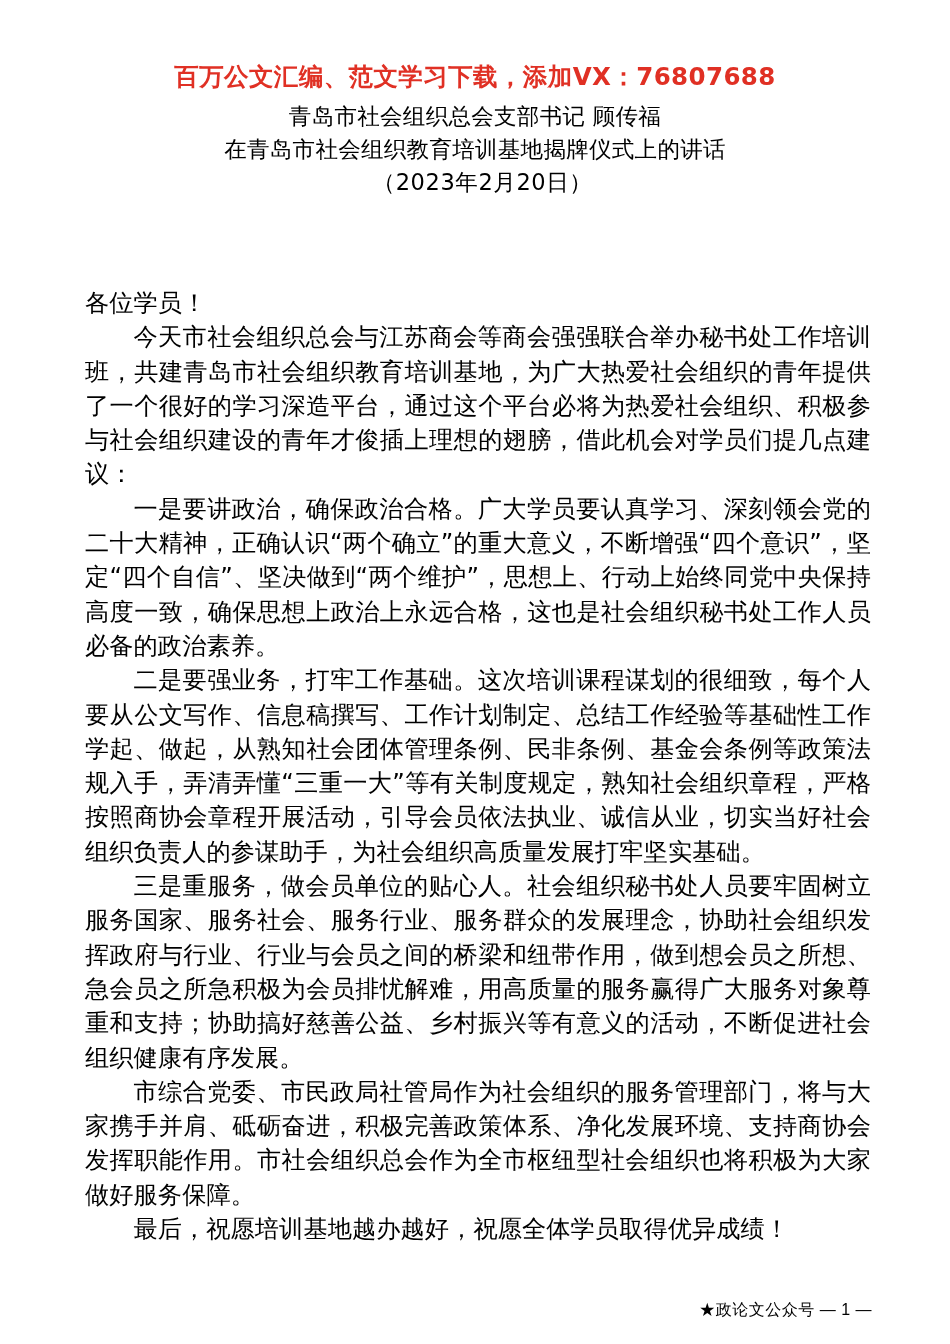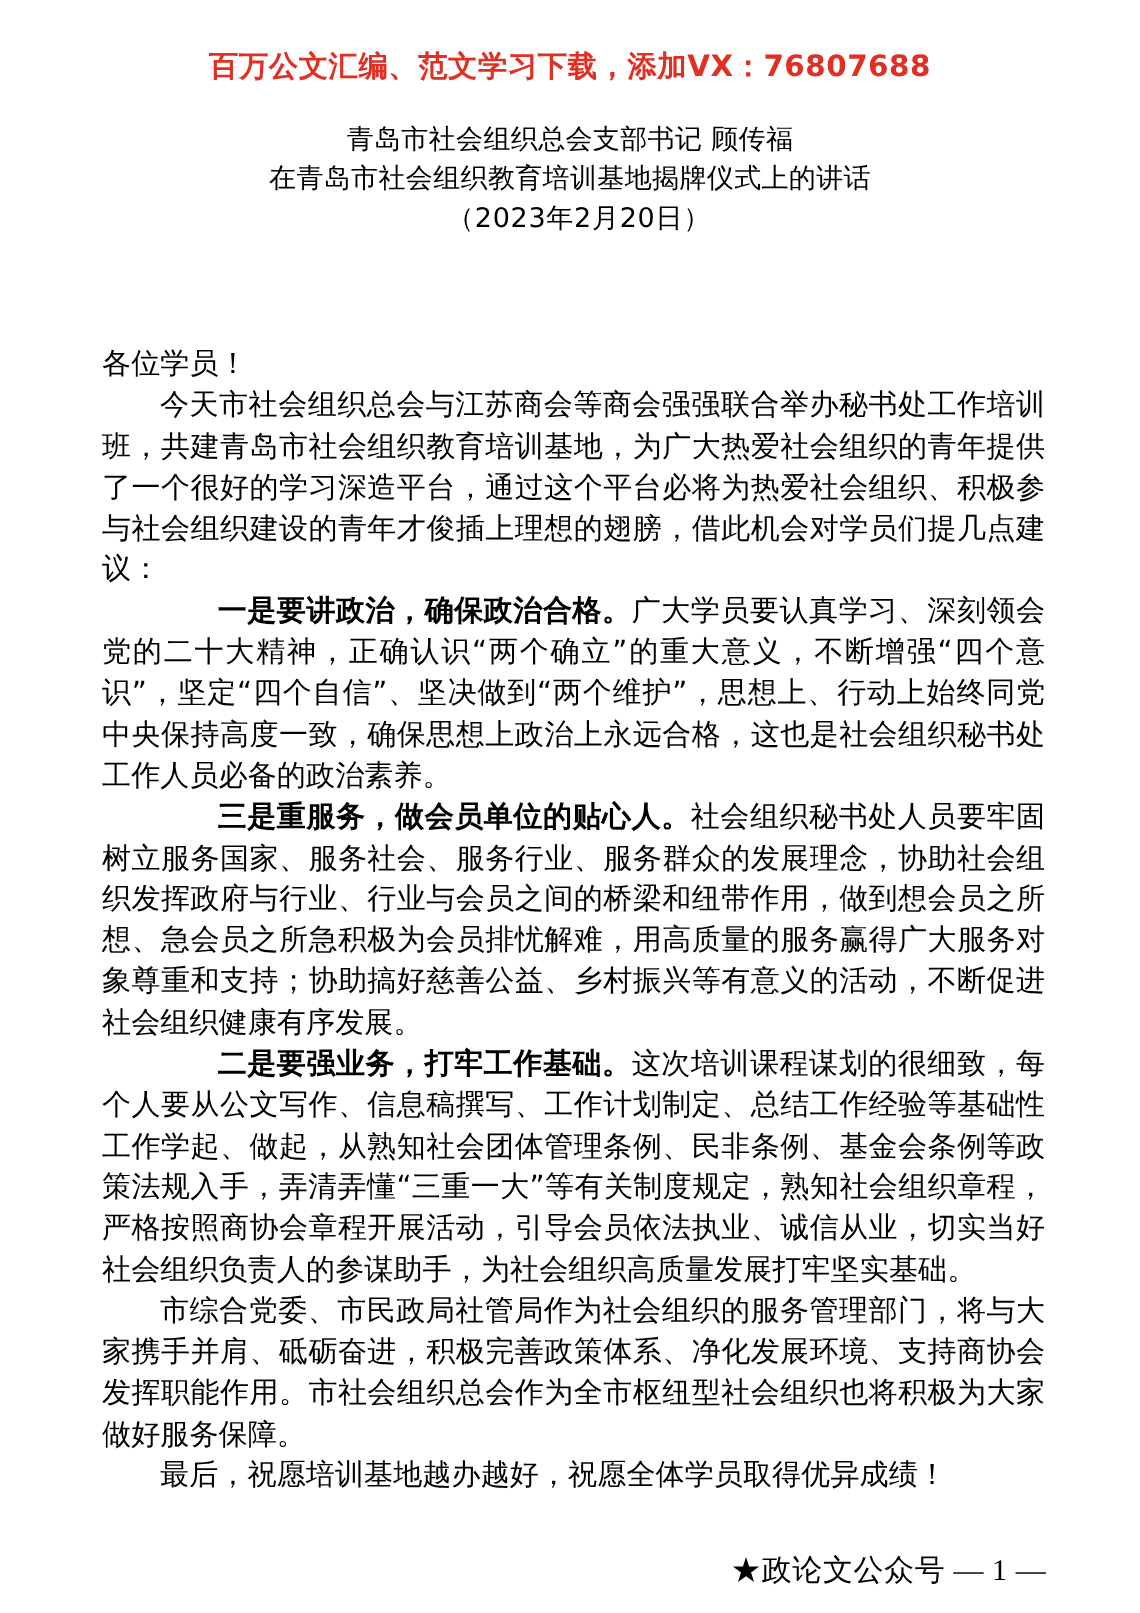--- a/index.html
+++ b/index.html
@@ -18,21 +18,21 @@
   .page {
     width: 950px;
     height: 1344px;
     position: relative;
     box-sizing: border-box;
   }
 
   
   .promo-banner {
     position: absolute;
-    top: 40px;
+    top: 62px;
     left: 0;
     width: 950px;
     text-align: center;
     font-size: 24.5px;
     font-weight: 700;
     letter-spacing: 0.4px;
     line-height: 30px;
     white-space: nowrap;
   }
 
@@ -74,37 +74,36 @@
     font-weight: 400;
   }
   p.indent {
     text-indent: 2em;
   }
   p.noindent {
     text-indent: 0;
     margin-top: 46px;
   }
   .bold-lead {
-    font-weight: 700;
-    margin-left: 48px;
+    font-weight: 400;
   }
 
   
   .footer {
     position: absolute;
     bottom: 22px;
     left: 0;
     width: 950px;
     text-align: right;
     padding-right: 78px;
     box-sizing: border-box;
   }
   .footer-text {
-    font-family: Liberation Serif, serif;
-    font-size: 25px;
+    font-family: Liberation Sans, sans-serif;
+    font-size: 16px;
     line-height: 24px;
     color: #000000;
     letter-spacing: 0.5px;
     white-space: nowrap;
   }
 </style>
 </head>
 <body style="background: rgb(255, 255, 255);">
 
 <div class="page">
@@ -119,23 +118,23 @@
 
   <div class="body-area">
 
     <p class="para noindent">各位学员！</p>
 
 
     <p class="para indent">今天市社会组织总会与江苏商会等商会强强联合举办秘书处工作培训班，共建青岛市社会组织教育培训基地，为广大热爱社会组织的青年提供了一个很好的学习深造平台，通过这个平台必将为热爱社会组织、积极参与社会组织建设的青年才俊插上理想的翅膀，借此机会对学员们提几点建议：</p>
 
     <p class="para indent"><span class="bold-lead">一是要讲政治，确保政治合格。</span><span>广大学员要认真学习、深刻领会党的二十大精神，正确认识“两个确立”的重大意义，不断增强“四个意识”，坚定“四个自信”、坚决做到“两个维护”，思想上、行动上始终同党中央保持高度一致，确保思想上政治上永远合格，这也是社会组织秘书处工作人员必备的政治素养。</span></p>
 
+    <p class="para indent"><span class="bold-lead">二是要强业务，打牢工作基础。</span><span>这次培训课程谋划的很细致，每个人要从公文写作、信息稿撰写、工作计划制定、总结工作经验等基础性工作学起、做起，从熟知社会团体管理条例、民非条例、基金会条例等政策法规入手，弄清弄懂“三重一大”等有关制度规定，熟知社会组织章程，严格按照商协会章程开展活动，引导会员依法执业、诚信从业，切实当好社会组织负责人的参谋助手，为社会组织高质量发展打牢坚实基础。</span></p>
+
     <p class="para indent"><span class="bold-lead">三是重服务，做会员单位的贴心人。</span><span>社会组织秘书处人员要牢固树立服务国家、服务社会、服务行业、服务群众的发展理念，协助社会组织发挥政府与行业、行业与会员之间的桥梁和纽带作用，做到想会员之所想、急会员之所急积极为会员排忧解难，用高质量的服务赢得广大服务对象尊重和支持；协助搞好慈善公益、乡村振兴等有意义的活动，不断促进社会组织健康有序发展。</span></p>
-
-    <p class="para indent"><span class="bold-lead">二是要强业务，打牢工作基础。</span><span>这次培训课程谋划的很细致，每个人要从公文写作、信息稿撰写、工作计划制定、总结工作经验等基础性工作学起、做起，从熟知社会团体管理条例、民非条例、基金会条例等政策法规入手，弄清弄懂“三重一大”等有关制度规定，熟知社会组织章程，严格按照商协会章程开展活动，引导会员依法执业、诚信从业，切实当好社会组织负责人的参谋助手，为社会组织高质量发展打牢坚实基础。</span></p>
 
     <p class="para indent">市综合党委、市民政局社管局作为社会组织的服务管理部门，将与大家携手并肩、砥砺奋进，积极完善政策体系、净化发展环境、支持商协会发挥职能作用。市社会组织总会作为全市枢纽型社会组织也将积极为大家做好服务保障。</p>
 
     <p class="para indent">最后，祝愿培训基地越办越好，祝愿全体学员取得优异成绩！</p>
 
   </div>
 
   <div class="footer">
     <span class="footer-text">★政论文公众号 — 1 —</span>
   </div>

